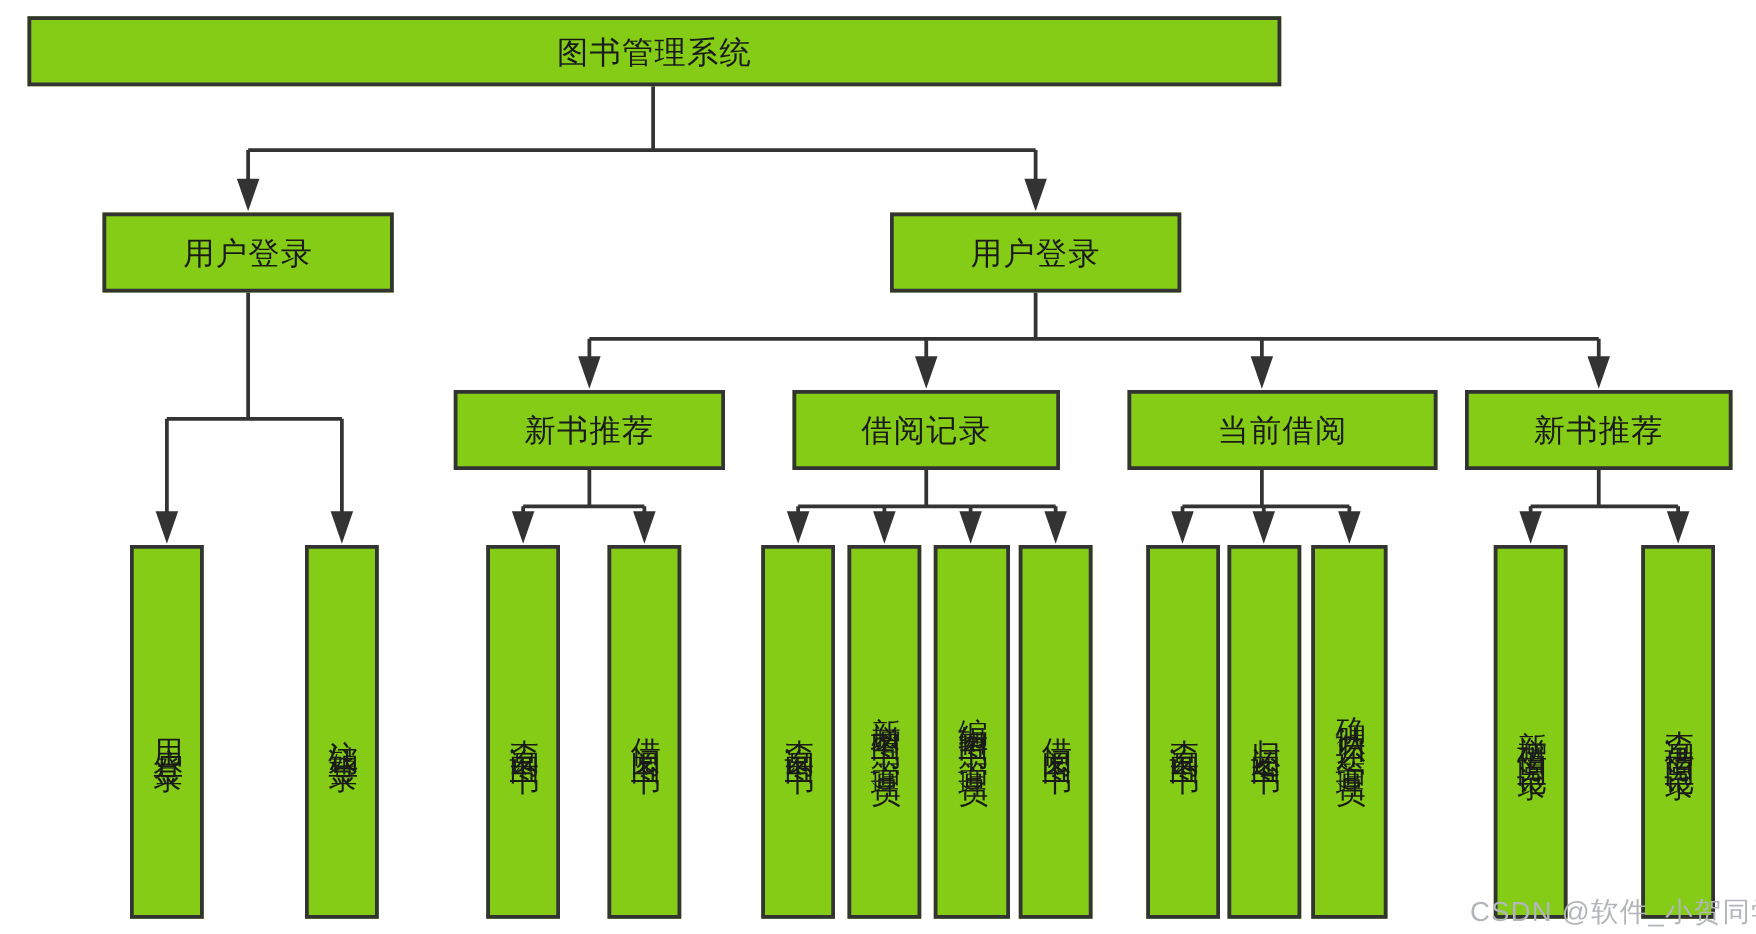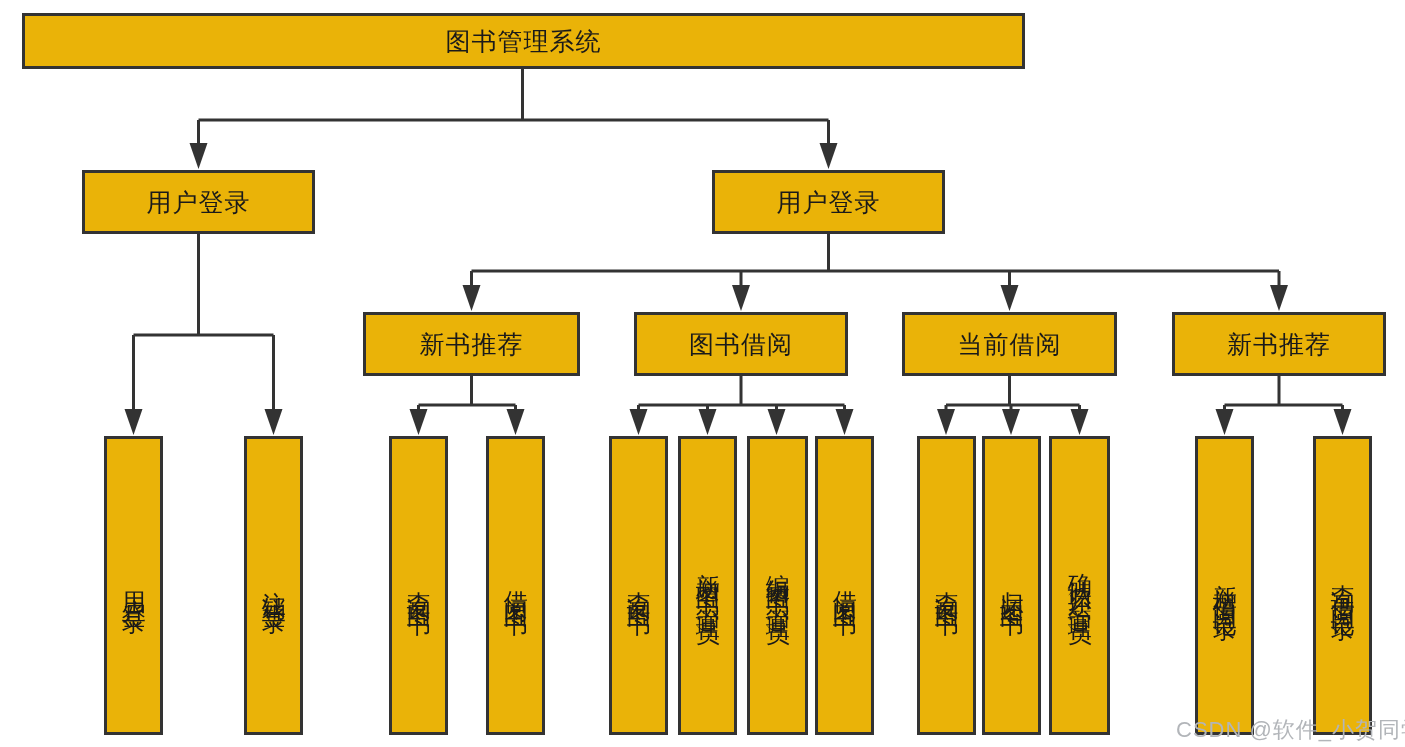--- a/index.html
+++ b/index.html
@@ -13,21 +13,21 @@
   }
   #connectors {
     position: absolute;
     left: 0; top: 0;
     z-index: 0;
   }
   .node {
     position: absolute;
     box-sizing: border-box;
     border: 3px solid #333333;
-    background: #eab308;
+    background: #84cc16;
     display: flex;
     align-items: center;
     justify-content: center;
     z-index: 1;
     color: #1a1a1a;
   }
   .hnode { font-size: 25px; letter-spacing: 1px; white-space: nowrap; }
   .root-node  { left: 22px;  top: 13px;  width: 1003px; height: 56px; }
   .lvl2 { height: 64px; top: 170px; }
   .lvl3 { height: 64px; top: 312px; }
@@ -108,23 +108,23 @@
     <span>用户登录</span>
   </div>
   <div class="node lvl2 hnode" style="left:712px; width:233px;">
     <span>用户登录</span>
   </div>
 
   <div class="node lvl3 hnode" style="left:363px; width:217px;">
     <span>新书推荐</span>
   </div>
   <div class="node lvl3 hnode" style="left:634px; width:214px;">
-    <span>图书借阅</span>
+    <span>借阅记录</span>
   </div>
-  <div class="node lvl3 hnode" style="left:902px; width:215px;justify-content:center;">
+  <div class="node lvl3 hnode" style="left:902px; width:248px;justify-content:center;">
     <span>当前借阅</span>
   </div>
   <div class="node lvl3 hnode" style="left:1172px; width:214px;">
     <span>新书推荐</span>
   </div>
 
   <div class="node leaf" style="left:104px;">
     <span class="vlabel">用户登录</span>
   </div>
   <div class="node leaf" style="left:244px;">

